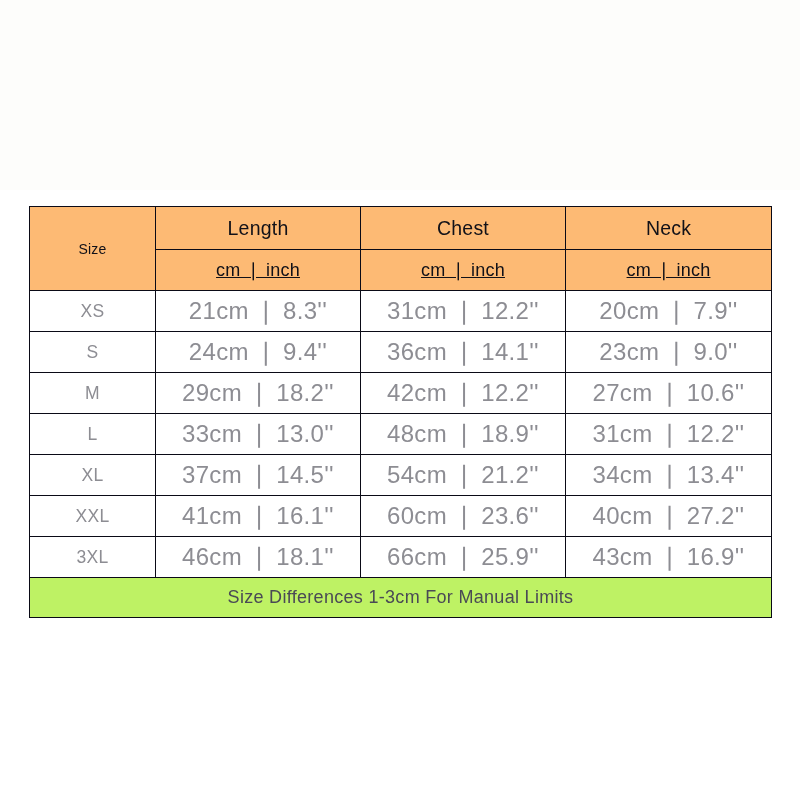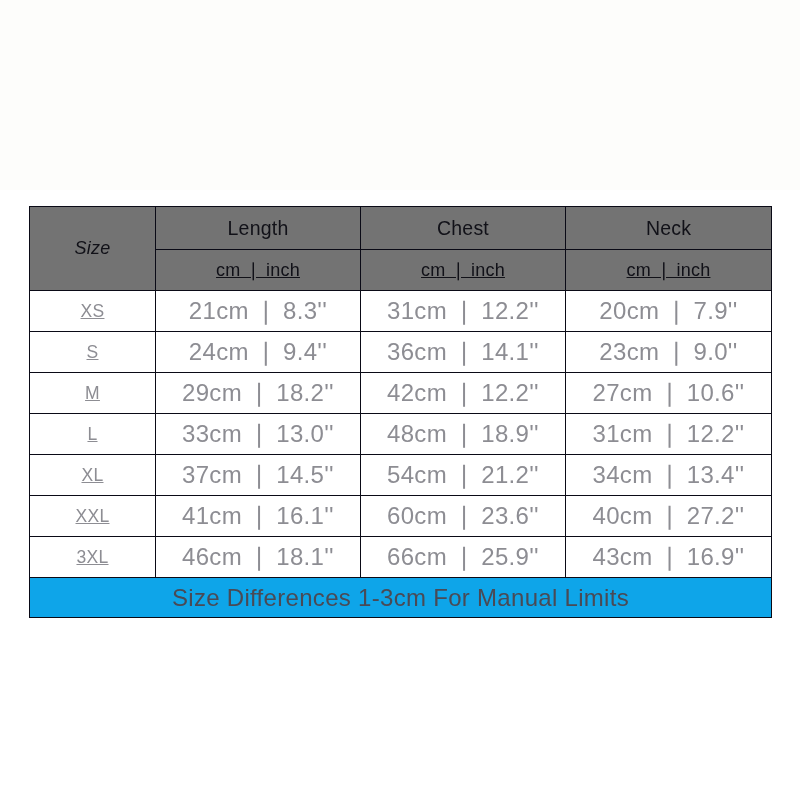--- a/index.html
+++ b/index.html
@@ -53,54 +53,52 @@
     vertical-align: middle;
     font-weight: normal;
   }
 
   
   col.col-size  { width: 126px; }
   col.col-meas  { width: 205px; }
   col.col-meas2 { width: 206px; }
 
   .head-cell {
-    background: #737373;
+    background: #fdba74;
     color: #111118;
     font-size: 19.5px;
     letter-spacing: 0.2px;
   }
 
   .head-cell.row-main { height: 42px; }
   .head-cell.row-unit { height: 40px; font-size: 18px; text-decoration: underline; }
 
   .head-cell.size-cell {
     height: 82px;
-    font-size: 18px;
-    font-style: italic;
+    font-size: 14px;
   }
 
   .data-cell {
     background: #ffffff;
     height: 40px;
     color: #8d8d93;
     font-size: 24px;
     letter-spacing: 0.3px;
   }
 
   .data-cell.size-label {
     color: #8d8d93;
     font-size: 17.5px;
-    text-decoration: underline;
   }
 
   .footer-cell {
-    background: #0ea5e9;
+    background: #bef264;
     height: 39px;
     color: #4a4a55;
-    font-size: 24px;
+    font-size: 18px;
     letter-spacing: 0.3px;
   }
 </style>
 </head>
 <body>
 
 <div id="canvas">
 
   <div id="top-band"></div>
 

